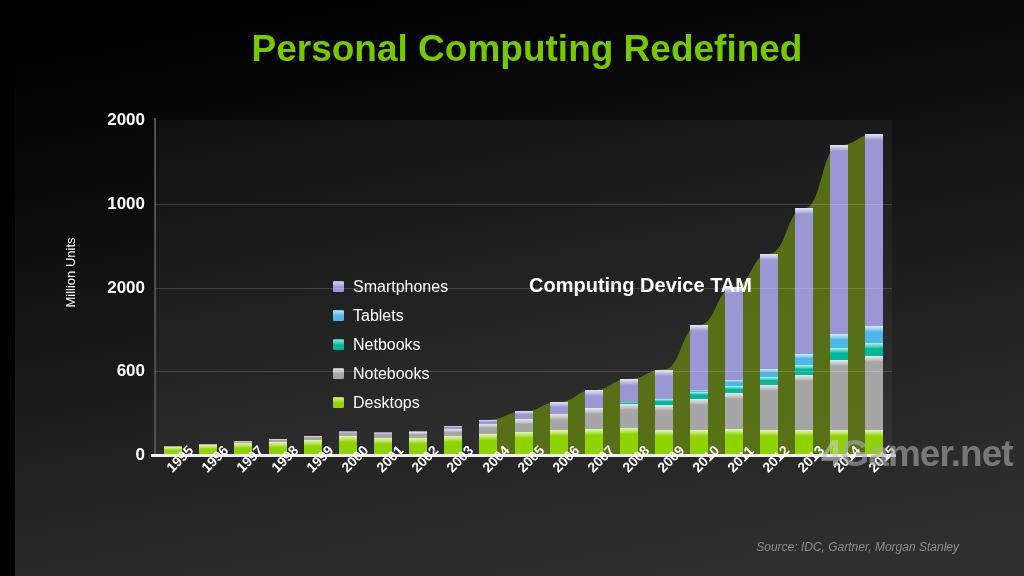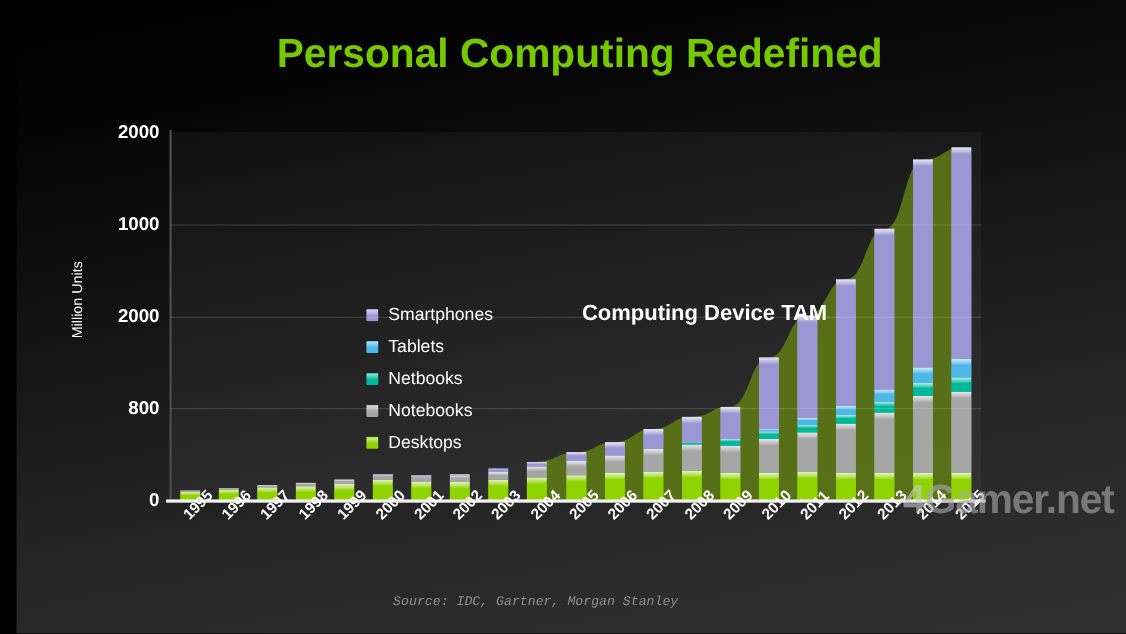--- a/index.html
+++ b/index.html
@@ -70,23 +70,23 @@
     color:#ffffff;font-size:20px;font-weight:bold;white-space:nowrap;
     font-family:"Liberation Sans",sans-serif;
   }
   
   .bar{position:absolute;bottom:0;}
   .seg{position:absolute;left:0;width:100%;}
   
   #area-overlay{position:absolute;left:0;top:0;width:100%;height:100%;}
   
   #source{
-    position:absolute;left:0;top:540px;width:944px;text-align:center;
+    position:absolute;left:0;top:540px;width:944px;text-align:right;
     color:#8f8f8f;font-size:12px;font-style:italic;
-    font-family:Liberation Mono, monospace;
+    font-family:Liberation Sans, sans-serif;
   }
   
   #watermark{
     position:absolute;left:806px;top:433px;width:215px;height:42px;
     font-size:37px;font-weight:bold;letter-spacing:-1px;
     color:#a8a8a8;opacity:0.62;white-space:nowrap;
     font-family:"Liberation Sans",sans-serif;
   }
   #watermark .wm-4{color:#c9c9c9;}
   #watermark-url{
@@ -100,21 +100,21 @@
 <body>
 
 <div id="slide">
 
   <div id="slide-title">Personal Computing Redefined</div>
 
   <div id="ylabel-title">Million Units</div>
 
   <div id="ylabels">
       <div class="ytick" style="top: 335px;">0</div>
-      <div class="ytick" style="top: 251.25px;">800</div>
+      <div class="ytick" style="top: 251.25px;">600</div>
       <div class="ytick" style="top: 167.5px;">2000</div>
       <div class="ytick" style="top: 83.75px;">1000</div>
       <div class="ytick" style="top: 0px;">2000</div>
     </div>
 
   <div id="yaxis-line"></div>
 
   <div id="plot">
     <svg id="area-overlay" viewBox="0 0 737 335" preserveAspectRatio="none">
         <path d="M 333.40476190476187 335 L 333.40476190476187 299.6575 C 350.95238095238096 299.6575 350.95238095238096 291.45 368.5 291.45 C 386.04761904761904 291.45 386.04761904761904 281.9025 403.5952380952381 281.9025 C 421.1428571428571 281.9025 421.1428571428571 270.01 438.69047619047615 270.01 C 456.2380952380952 270.01 456.2380952380952 258.955 473.7857142857143 258.955 C 491.3333333333333 258.955 491.3333333333333 249.575 508.88095238095235 249.575 C 526.4285714285714 249.575 526.4285714285714 205.02 543.9761904761905 205.02 C 561.5238095238095 205.02 561.5238095238095 166.66250000000002 579.0714285714286 166.66250000000002 C 596.6190476190476 166.66250000000002 596.6190476190476 133.66500000000002 614.1666666666666 133.66500000000002 C 631.7142857142857 133.66500000000002 631.7142857142857 88.44 649.2619047619047 88.44 C 666.8095238095239 88.44 666.8095238095239 25.125 684.3571428571429 25.125 C 701.9047619047619 25.125 701.9047619047619 14.237500000000011 719.452380952381 14.237500000000011 L 719.452380952381 335 Z" fill="#5d7a14" fill-opacity="0.88"></path>

